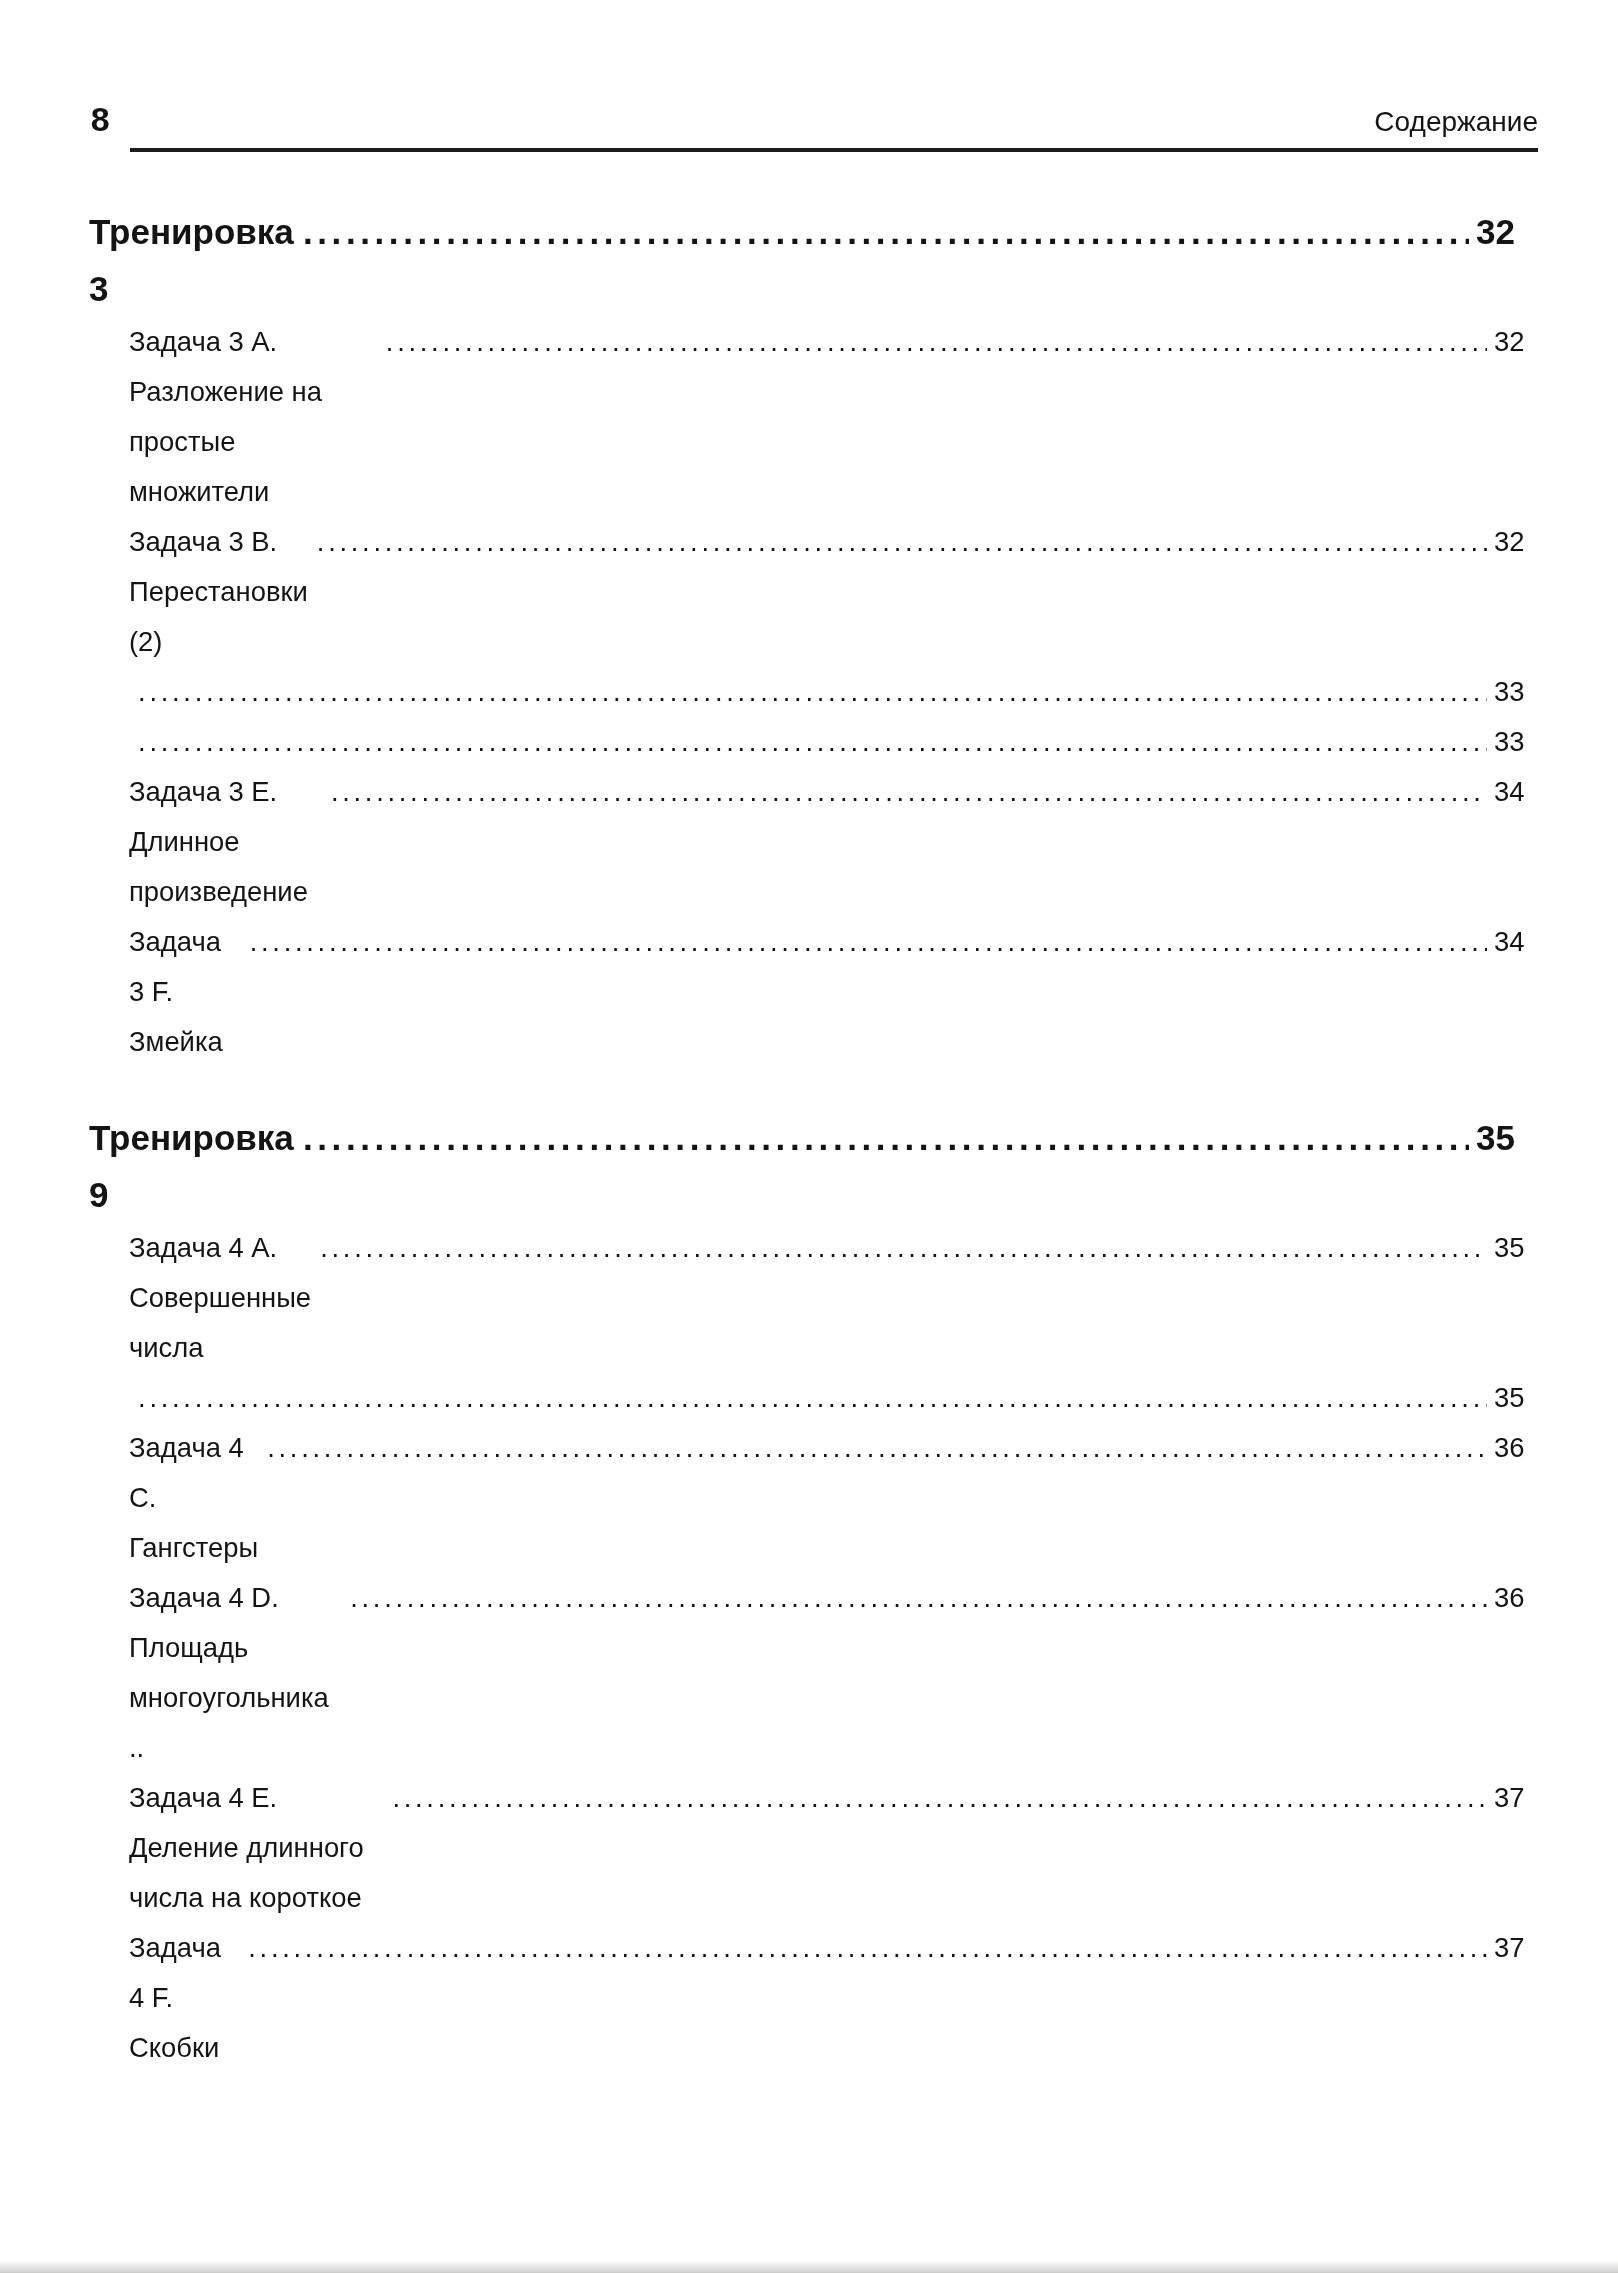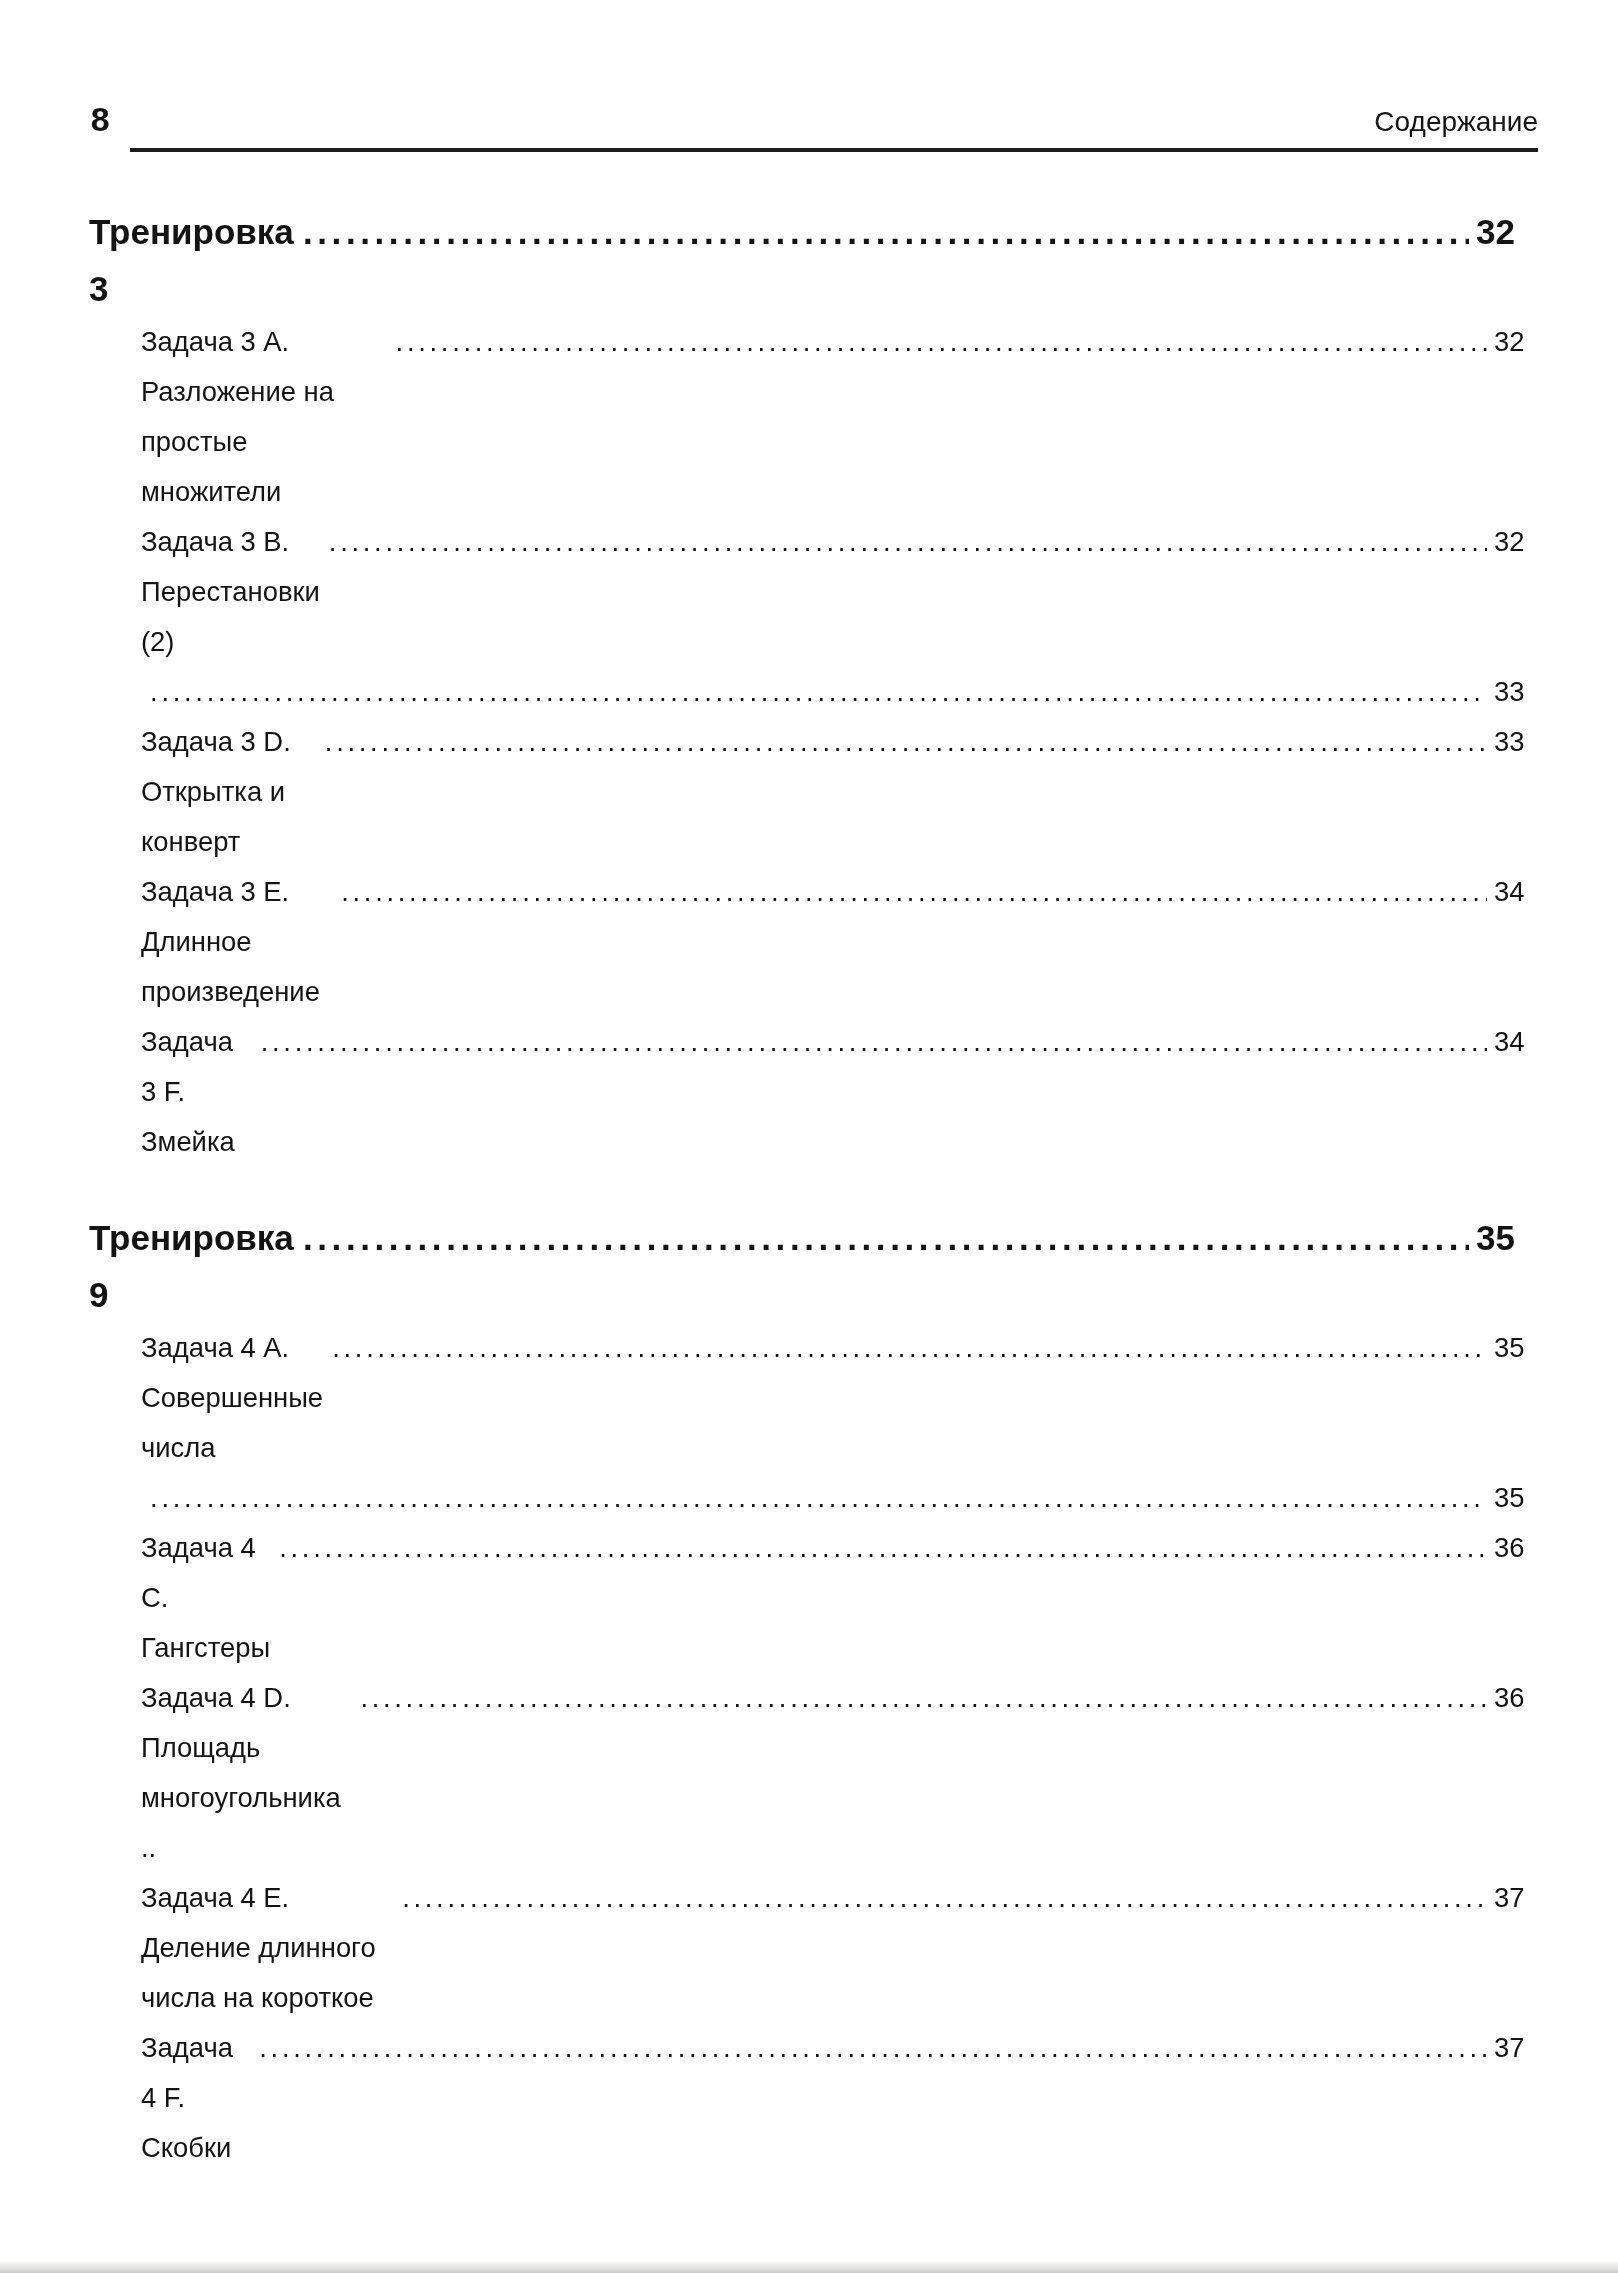--- a/index.html
+++ b/index.html
@@ -37,21 +37,21 @@
   .toc-line { display: flex; align-items: baseline; }
 
   .section-line {
     font-size: 35px;
     font-weight: 700;
     line-height: 57px;
   }
   .entry-line {
     font-size: 27.4px;
     line-height: 50px;
-    margin-left: 52px;
+    margin-left: 40px;
   }
 
   .leader {
     flex: 1 1 auto;
     overflow: hidden;
     white-space: nowrap;
     margin: 0 7.3px 0 9.1px;
   }
   .leader::before {
     content: "................................................................................................................................................................................................................................................";
@@ -96,21 +96,20 @@
     <div class="toc-line entry-line">
       <span>Задача 3 B. Перестановки (2)</span>
       <span class="leader"></span>
       <span class="page-ref">32</span>
     </div>
     <div class="toc-line entry-line">
       <span class="leader"></span>
       <span class="page-ref">33</span>
     </div>
     <div class="toc-line entry-line">
-      <span>Задача 3 D. Открытка и конверт</span>
       <span class="leader"></span>
       <span class="page-ref">33</span>
     </div>
     <div class="toc-line entry-line">
       <span>Задача 3 E. Длинное произведение</span>
       <span class="leader"></span>
       <span class="page-ref">34</span>
     </div>
     <div class="toc-line entry-line">
       <span>Задача 3 F. Змейка</span>

